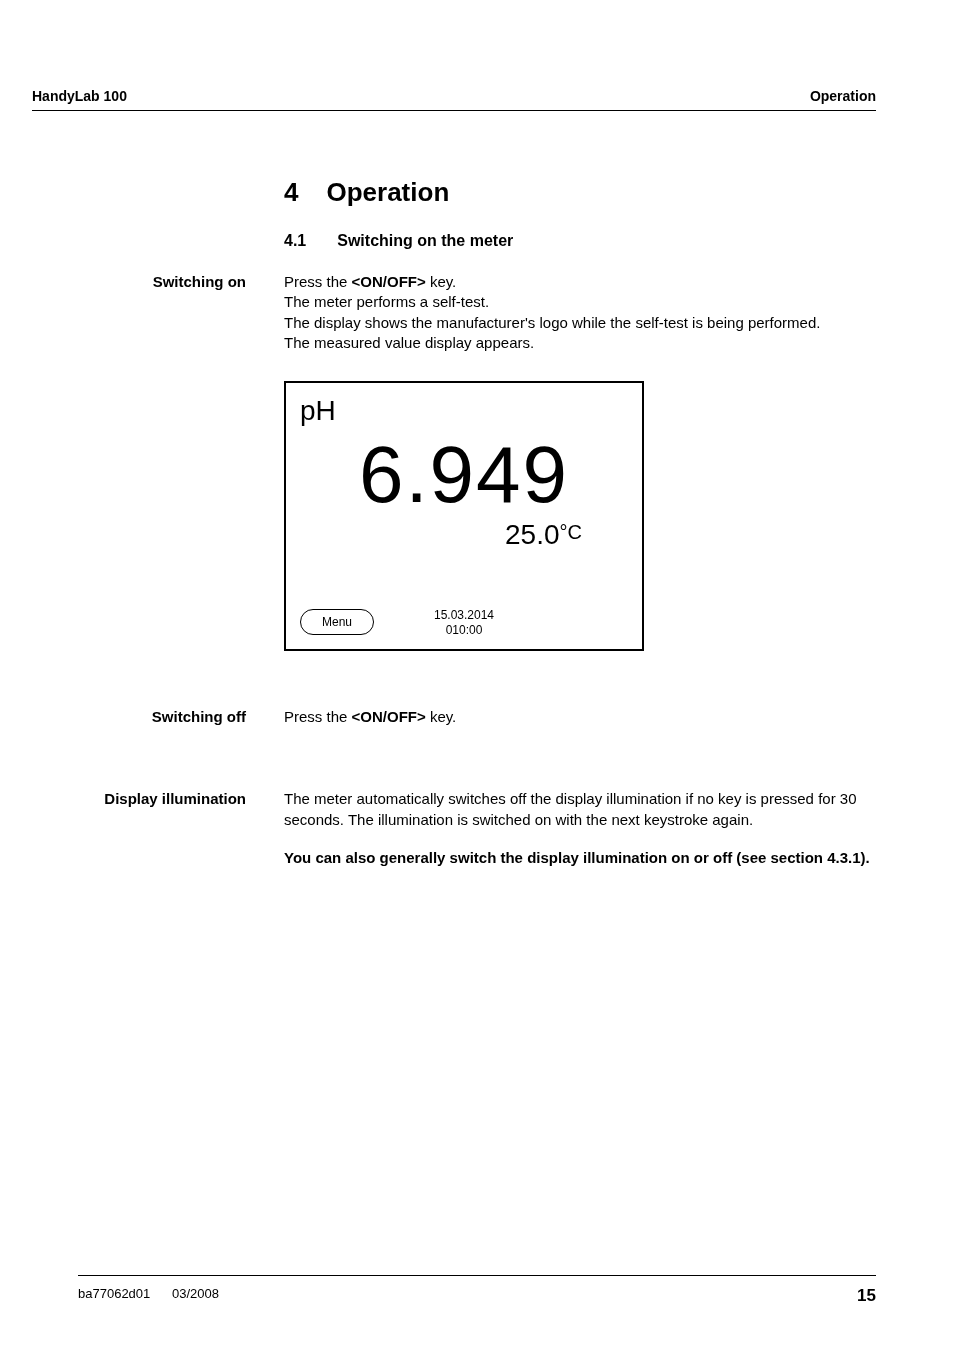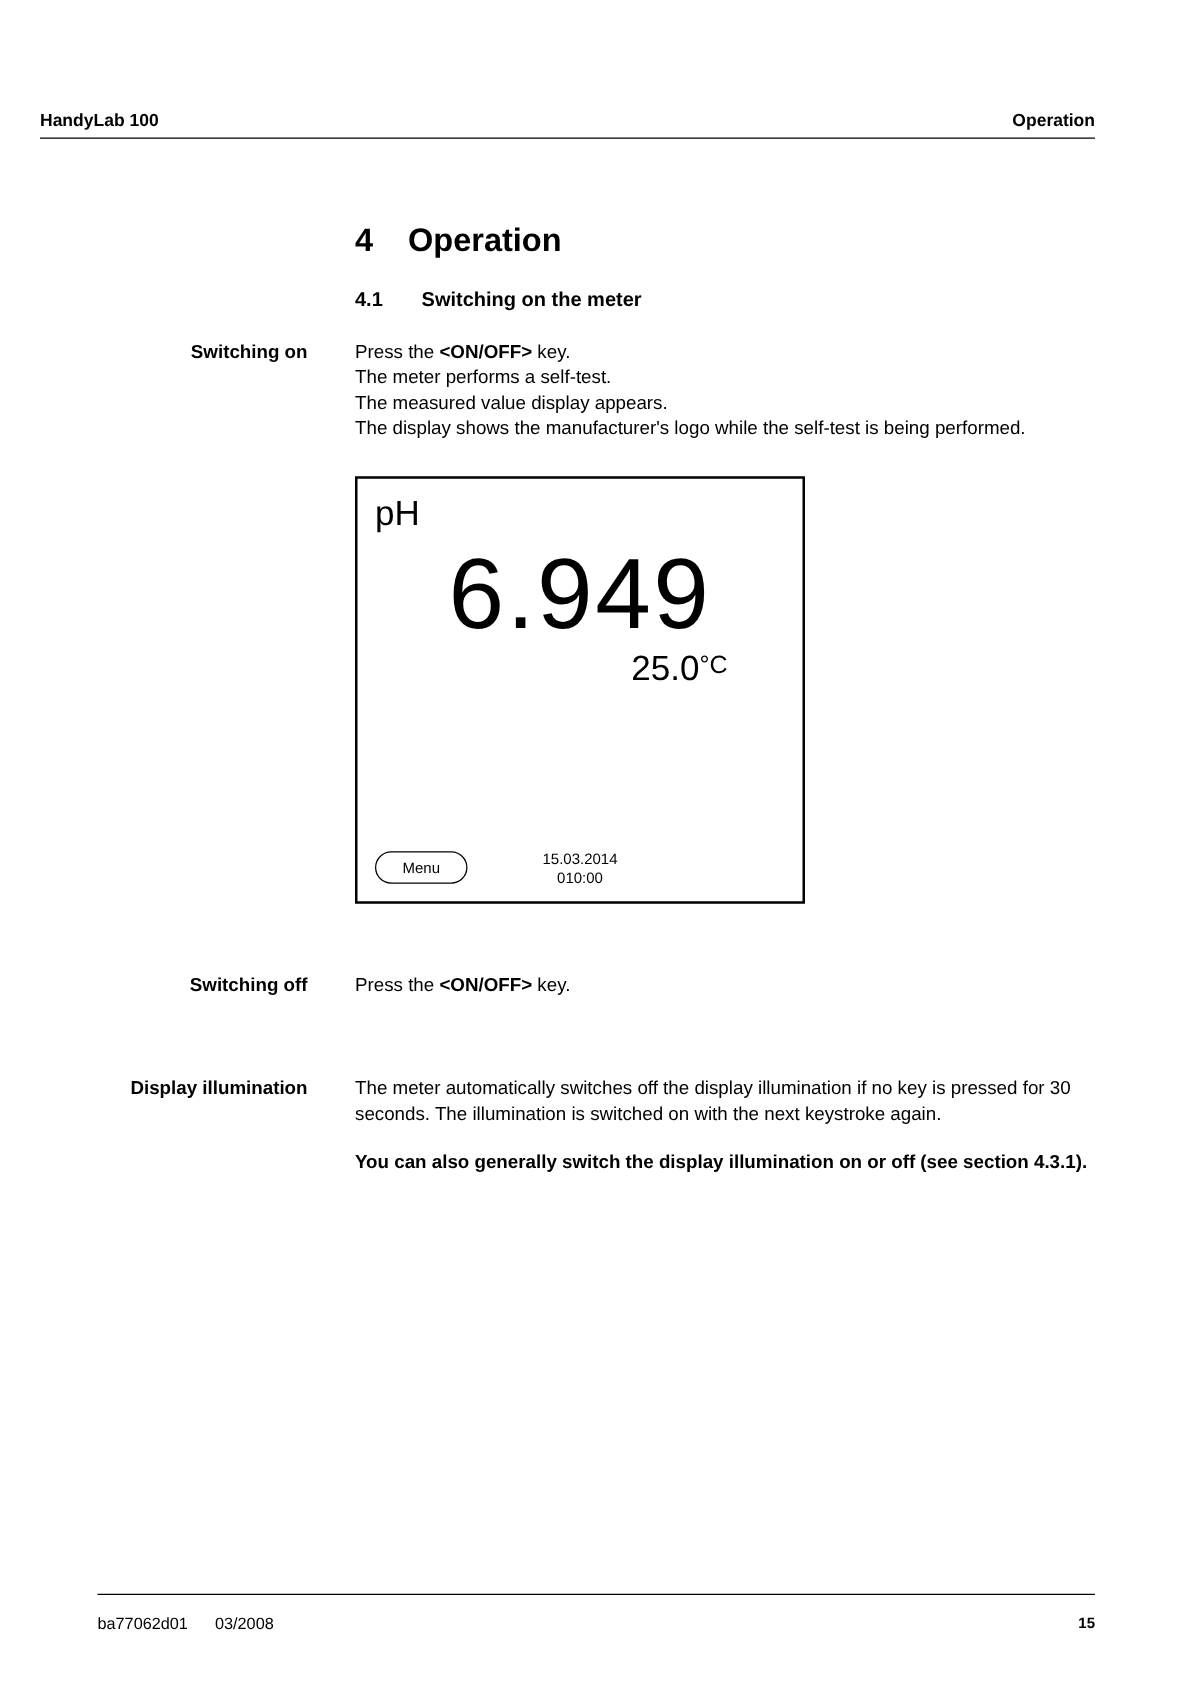--- a/index.html
+++ b/index.html
@@ -59,21 +59,21 @@
     font-size: 15px;
     line-height: 1.35;
   }
   .body-col p { margin-bottom: 0; }
   .lcd-wrap {
     margin-top: 28px;
     margin-left: 252px;
   }
   .lcd {
     width: 360px;
-    height: 342px;
+    height: 270px;
     border: 2px solid #000;
     position: relative;
     font-family: Arial, sans-serif;
   }
   .lcd .ph {
     position: absolute;
     top: 12px;
     left: 14px;
     font-size: 28px;
   }
@@ -124,21 +124,21 @@
   }
   .footer {
     position: absolute;
     left: 78px;
     right: 78px;
     bottom: 44px;
     display: flex;
     justify-content: space-between;
     font-size: 13px;
   }
-  .footer .page-num { font-weight: bold; font-size: 12px; }
+  .footer .page-num { font-weight: bold; font-size: 17px; }
   .gap-big { margin-top: 56px; }
   .gap-med { margin-top: 40px; }
   .gap-para { margin-top: 18px; font-weight: bold; }
 </style>
 </head>
 <body>
 
 <div class="page">
 
   <div class="header-row">
@@ -154,22 +154,22 @@
   <div class="subsec">
     <span>4.1</span>
     <span>Switching on the meter</span>
   </div>
 
   <div class="row">
     <div class="side-label">Switching on</div>
     <div class="body-col">
       <p>Press the <b>&lt;ON/OFF&gt;</b> key.</p>
       <p>The meter performs a self-test.</p>
+      <p>The display shows the manufacturer's logo while the self-test is being performed.</p>
       <p>The measured value display appears.</p>
-      <p>The display shows the manufacturer's logo while the self-test is being performed.</p>
     </div>
   </div>
 
   <div class="lcd-wrap">
     <div class="lcd">
       <div class="ph">pH</div>
       <div class="big">6.949</div>
       <div class="temp">
         <span>25.0</span><span class="deg">°C</span>
       </div>

